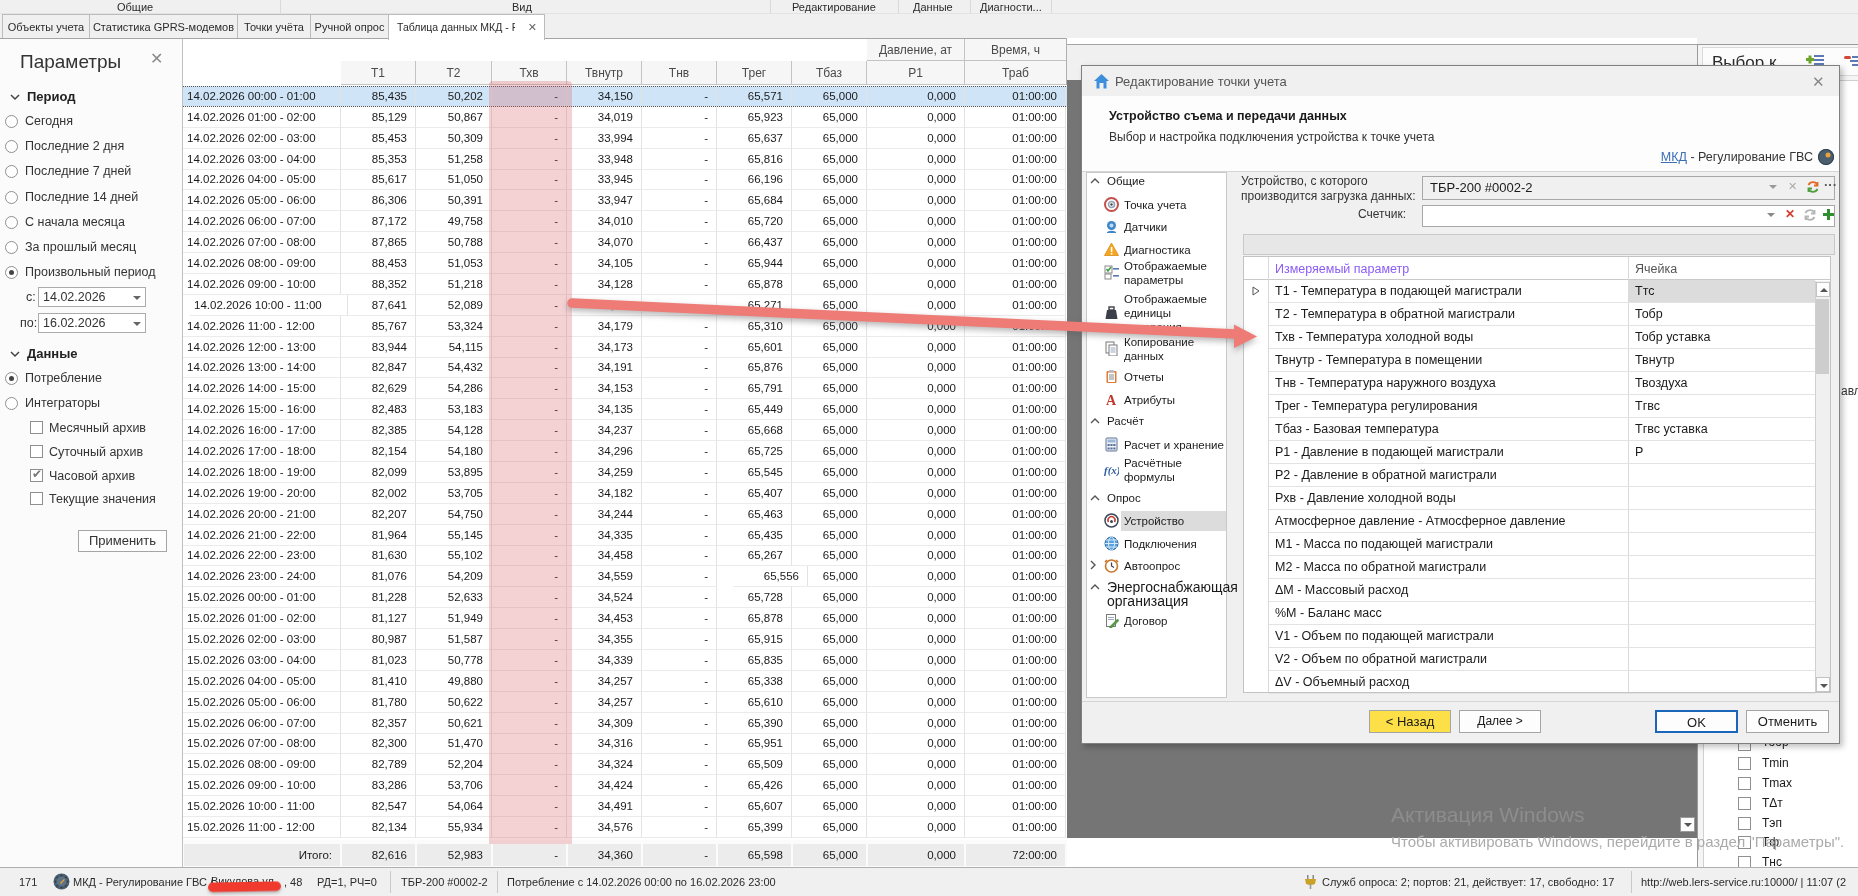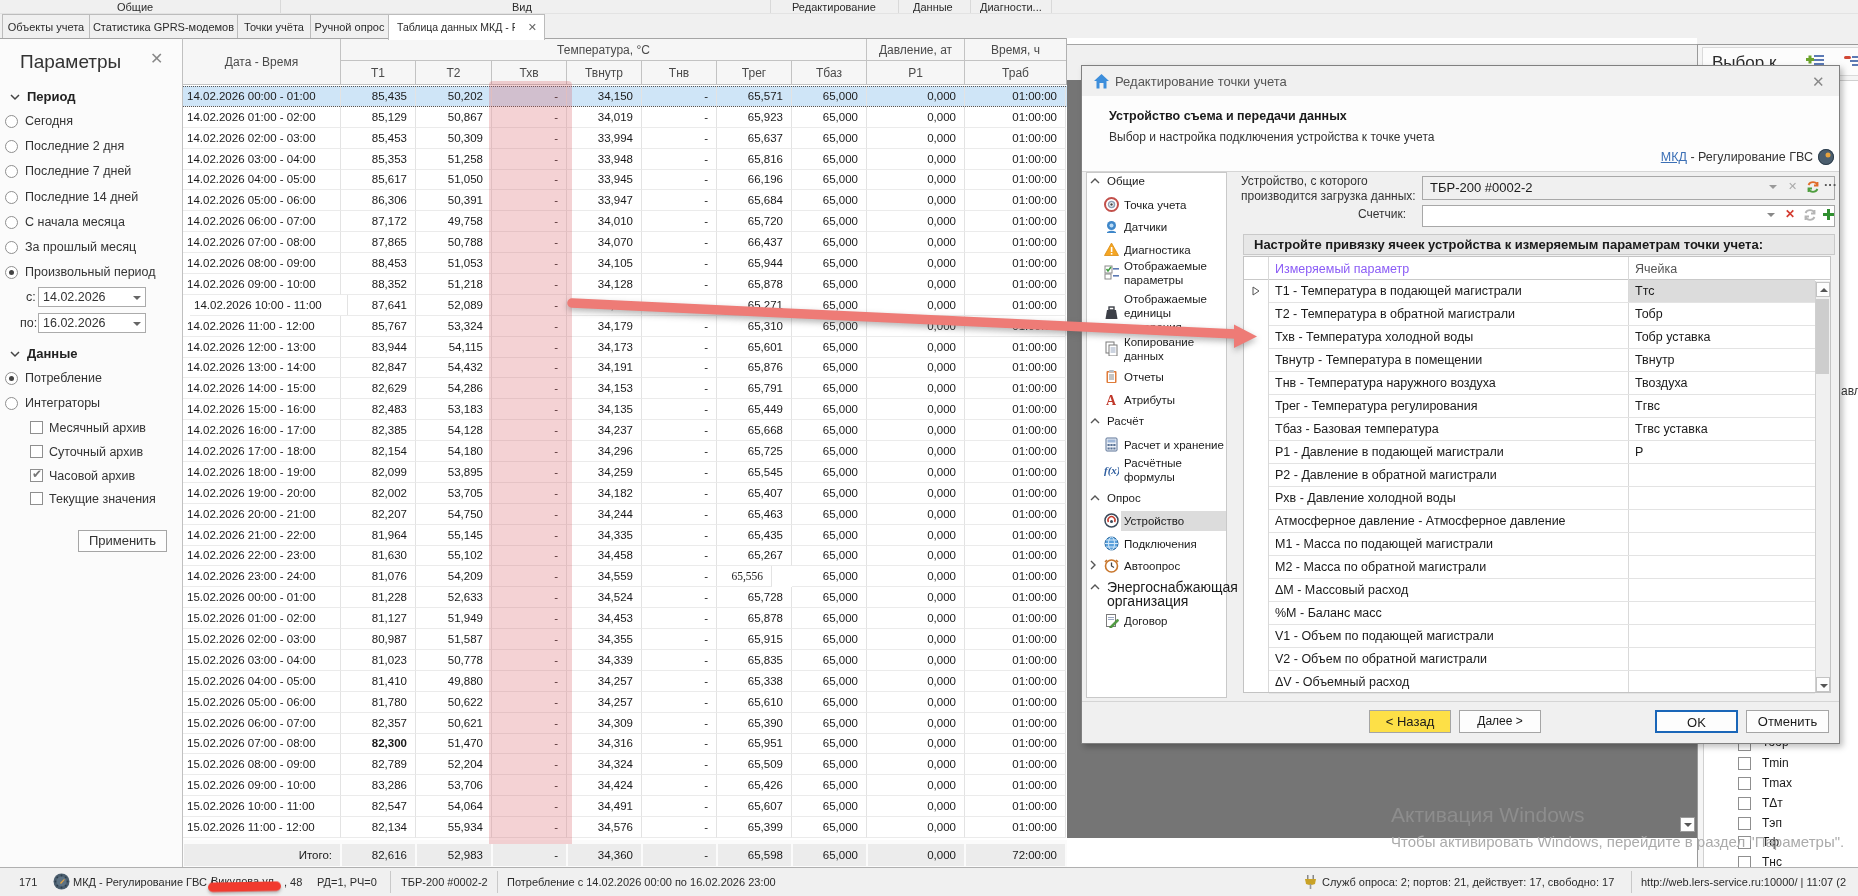--- a/index.html
+++ b/index.html
@@ -105,22 +105,20 @@
       <span style="position:absolute;left:1px;top:-3px;color:#777;font-size:12px;">✔</span>
     </div>
     <div class="clbl" style="top:430px;">Часовой архив</div>
   <div class="cbox" style="top:453px;"></div>
     <div class="clbl" style="top:453px;">Текущие значения</div>
   <div style="position:absolute; left:78px; top:491px; width:89px; height:22px; background:#fdfdfd; border:1px solid #a5a5a5; text-align:center; line-height:20px; font-size:13px;">Применить</div>
 </div>
 
 <div id="tablearea">
 <div style="position:absolute;left:0;top:0;width:883px;height:47px;">
-<div class="th" style="left:0;top:0;width:158px;height:46px;line-height:46px;border-right:1px solid #c3c3c3;">Дата - Время</div>
-<div class="th" style="left:158px;top:0;width:526px;height:22px;line-height:22px;">Температура, °С</div>
 <div class="th" style="left:684px;top:0;width:98px;height:22px;line-height:22px;">Давление, ат</div>
 <div class="th" style="left:782px;top:0;width:101px;height:22px;line-height:22px;border-right:none;">Время, ч</div>
 <div class="th" style="left:158px;top:22px;width:75px;height:24px;line-height:24px;">T1</div>
 <div class="th" style="left:233px;top:22px;width:76px;height:24px;line-height:24px;">T2</div>
 <div class="th" style="left:309px;top:22px;width:75px;height:24px;line-height:24px;">Тхв</div>
 <div class="th" style="left:384px;top:22px;width:75px;height:24px;line-height:24px;">Твнутр</div>
 <div class="th" style="left:459px;top:22px;width:75px;height:24px;line-height:24px;">Тнв</div>
 <div class="th" style="left:534px;top:22px;width:75px;height:24px;line-height:24px;">Трег</div>
 <div class="th" style="left:609px;top:22px;width:75px;height:24px;line-height:24px;">Тбаз</div>
 <div class="th" style="left:684px;top:22px;width:98px;height:24px;line-height:24px;">P1</div>
@@ -404,21 +402,21 @@
 <div class="cell num" style="left:684px;width:98px;height:20px;line-height:19px;">0,000</div>
 <div class="cell num" style="left:782px;width:101px;height:20px;line-height:19px;">01:00:00</div>
 </div>
 <div class="row" style="top:527px;height:21px;">
 <div class="cell date" style="left:0px;width:158px;height:21px;line-height:20px;">14.02.2026 23:00 - 24:00</div>
 <div class="cell num" style="left:158px;width:75px;height:21px;line-height:20px;">81,076</div>
 <div class="cell num" style="left:233px;width:76px;height:21px;line-height:20px;">54,209</div>
 <div class="cell num" style="left:309px;width:75px;height:21px;line-height:20px;">-</div>
 <div class="cell num" style="left:384px;width:75px;height:21px;line-height:20px;">34,559</div>
 <div class="cell num" style="left:459px;width:75px;height:21px;line-height:20px;">-</div>
-<div class="cell num" style="left:514px;width:75px;height:21px;line-height:20px;font-family:Liberation Serif, serif;">65,556</div>
+<div class="cell num" style="left:550px;width:75px;height:21px;line-height:20px;">65,556</div>
 <div class="cell num" style="left:609px;width:75px;height:21px;line-height:20px;">65,000</div>
 <div class="cell num" style="left:684px;width:98px;height:21px;line-height:20px;">0,000</div>
 <div class="cell num" style="left:782px;width:101px;height:21px;line-height:20px;">01:00:00</div>
 </div>
 <div class="row" style="top:548px;height:21px;">
 <div class="cell date" style="left:0px;width:158px;height:21px;line-height:20px;">15.02.2026 00:00 - 01:00</div>
 <div class="cell num" style="left:158px;width:75px;height:21px;line-height:20px;">81,228</div>
 <div class="cell num" style="left:233px;width:76px;height:21px;line-height:20px;">52,633</div>
 <div class="cell num" style="left:309px;width:75px;height:21px;line-height:20px;">-</div>
 <div class="cell num" style="left:384px;width:75px;height:21px;line-height:20px;">34,524</div>
@@ -495,21 +493,21 @@
 <div class="cell num" style="left:309px;width:75px;height:21px;line-height:20px;">-</div>
 <div class="cell num" style="left:384px;width:75px;height:21px;line-height:20px;">34,309</div>
 <div class="cell num" style="left:459px;width:75px;height:21px;line-height:20px;">-</div>
 <div class="cell num" style="left:534px;width:75px;height:21px;line-height:20px;">65,390</div>
 <div class="cell num" style="left:609px;width:75px;height:21px;line-height:20px;">65,000</div>
 <div class="cell num" style="left:684px;width:98px;height:21px;line-height:20px;">0,000</div>
 <div class="cell num" style="left:782px;width:101px;height:21px;line-height:20px;">01:00:00</div>
 </div>
 <div class="row" style="top:695px;height:20px;">
 <div class="cell date" style="left:0px;width:158px;height:20px;line-height:19px;">15.02.2026 07:00 - 08:00</div>
-<div class="cell num" style="left:158px;width:75px;height:20px;line-height:19px;font-weight:bold;">82,300</div>
+<div class="cell num" style="left:158px;width:75px;height:20px;line-height:19px;">82,300</div>
 <div class="cell num" style="left:233px;width:76px;height:20px;line-height:19px;">51,470</div>
 <div class="cell num" style="left:309px;width:75px;height:20px;line-height:19px;">-</div>
 <div class="cell num" style="left:384px;width:75px;height:20px;line-height:19px;">34,316</div>
 <div class="cell num" style="left:459px;width:75px;height:20px;line-height:19px;">-</div>
 <div class="cell num" style="left:534px;width:75px;height:20px;line-height:19px;">65,951</div>
 <div class="cell num" style="left:609px;width:75px;height:20px;line-height:19px;">65,000</div>
 <div class="cell num" style="left:684px;width:98px;height:20px;line-height:19px;">0,000</div>
 <div class="cell num" style="left:782px;width:101px;height:20px;line-height:19px;">01:00:00</div>
 </div>
 <div class="row" style="top:715px;height:21px;">
@@ -768,21 +766,20 @@
         <path d="M11.5 5 A5 5 0 0 0 2.5 5" fill="none" stroke="#b5b5b5" stroke-width="1.8"></path>
         <path d="M2.5 9 A5 5 0 0 0 11.5 9" fill="none" stroke="#b5b5b5" stroke-width="1.8"></path>
         <path d="M11.5 2 L11.5 5.5 L8 5.5" fill="none" stroke="#b5b5b5" stroke-width="1.8"></path>
         <path d="M2.5 12 L2.5 8.5 L6 8.5" fill="none" stroke="#b5b5b5" stroke-width="1.8"></path>
       </svg>
 <svg style="position:absolute;left:740px;top:142px;" width="13" height="13" viewBox="0 0 13 13">
         <rect x="5" y="1" width="3" height="11" fill="#2f8f2f"></rect>
         <rect x="1" y="5" width="11" height="3" fill="#2f8f2f"></rect>
       </svg>
 <div style="position:absolute;left:161px;top:168px;width:592px;height:21px;background:#e7e7e7;border:1px solid #c9c9c9;"></div>
-<div style="position:absolute;left:172px;top:172px;font-size:13px;color:#1a1a1a;white-space:nowrap;line-height:14px;font-weight:bold;">Настройте привязку ячеек устройства к измеряемым параметрам точки учета:</div>
 <div style="position:absolute;left:161px;top:190px;width:588px;height:437px;background:#fff;border:1px solid #c3c3c3;">
 <div style="position:absolute;left:0;top:0;width:586px;height:23px;border-bottom:1px solid #c9c9c9;"></div>
 <div style="position:absolute;left:24px;top:0;width:1px;height:435px;background:#d9d9d9;"></div>
 <div style="position:absolute;left:384px;top:0;width:1px;height:435px;background:#d9d9d9;"></div>
 <div style="position:absolute;left:31px;top:5px;font-size:12.5px;color:#8b5cf6;white-space:nowrap;line-height:14px;">Измеряемый параметр</div>
 <div style="position:absolute;left:391px;top:5px;font-size:12.5px;color:#555;white-space:nowrap;line-height:14px;">Ячейка</div>
 <div style="position:absolute;left:385px;top:23px;width:186px;height:22px;background:#dcdcdc;"></div>
 <svg style="position:absolute;left:8px;top:29px;" width="8" height="10" viewBox="0 0 8 10">
           <path d="M1 1 L7 5 L1 9 Z" fill="none" stroke="#555" stroke-width="1"></path>
         </svg>

